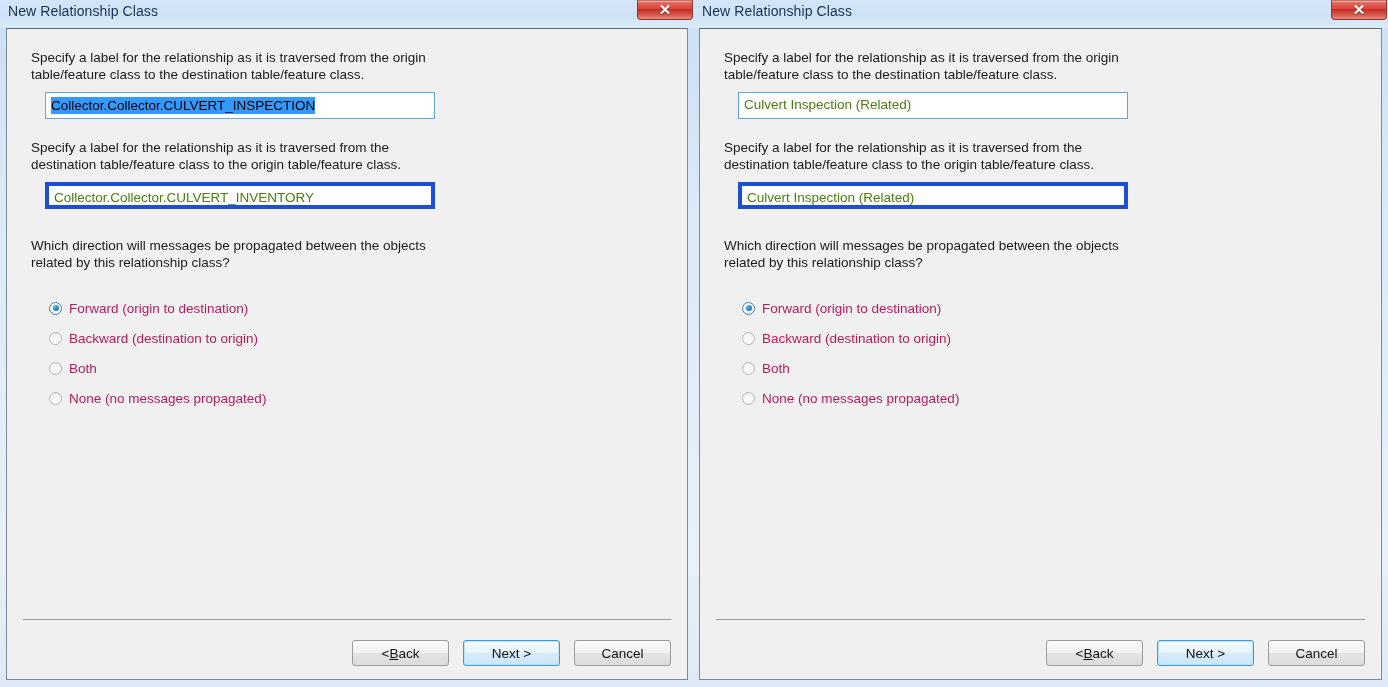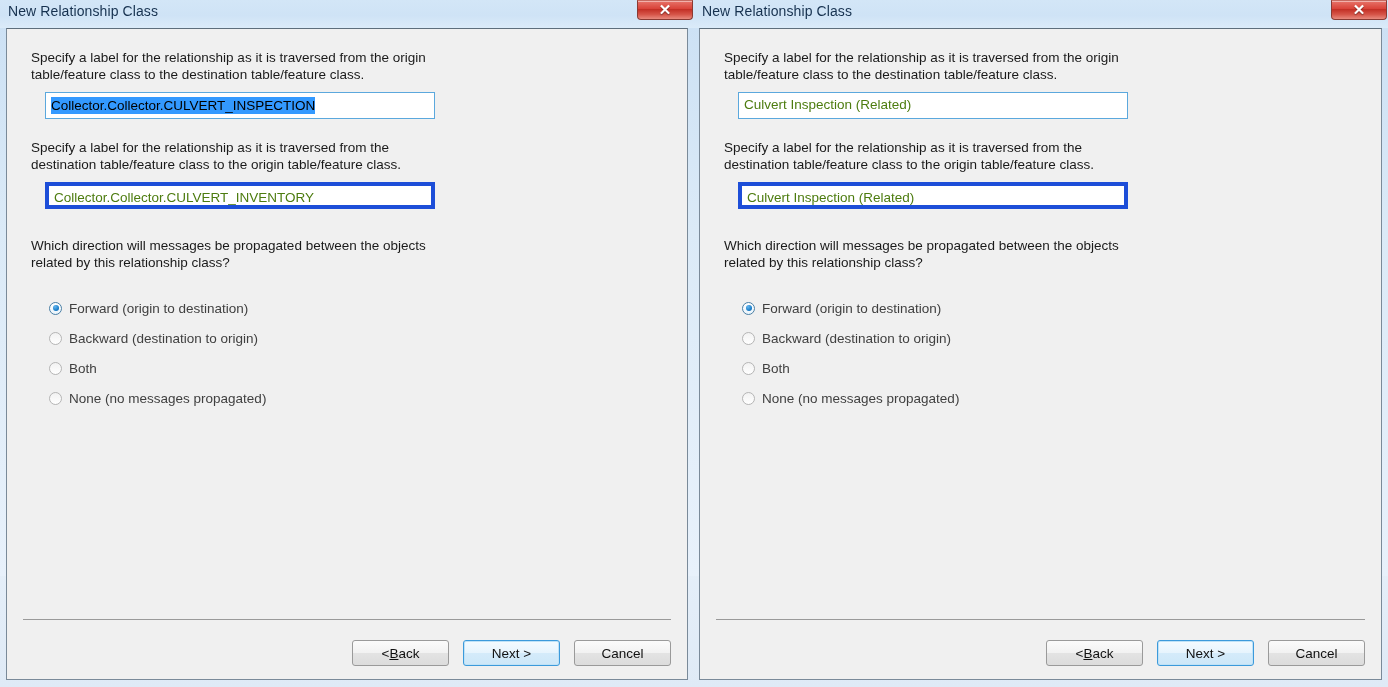--- a/index.html
+++ b/index.html
@@ -141,21 +141,21 @@
   .radio.on::after {
     content: "";
     position: absolute;
     left: 2.5px; top: 2.5px;
     width: 6px; height: 6px;
     border-radius: 50%;
     background: radial-gradient(circle at 35% 30%, #63b6ef 0%, #1277c4 70%, #0c5a97 100%);
   }
   .radio-label {
     font-size: 13.5px;
-    color: #404040;
+    color: #be185d;
     white-space: nowrap;
   }
 
   
   .footer {
     position: absolute;
     left: 0; right: 0; bottom: 0;
     height: 60px;
   }
   .sep {

